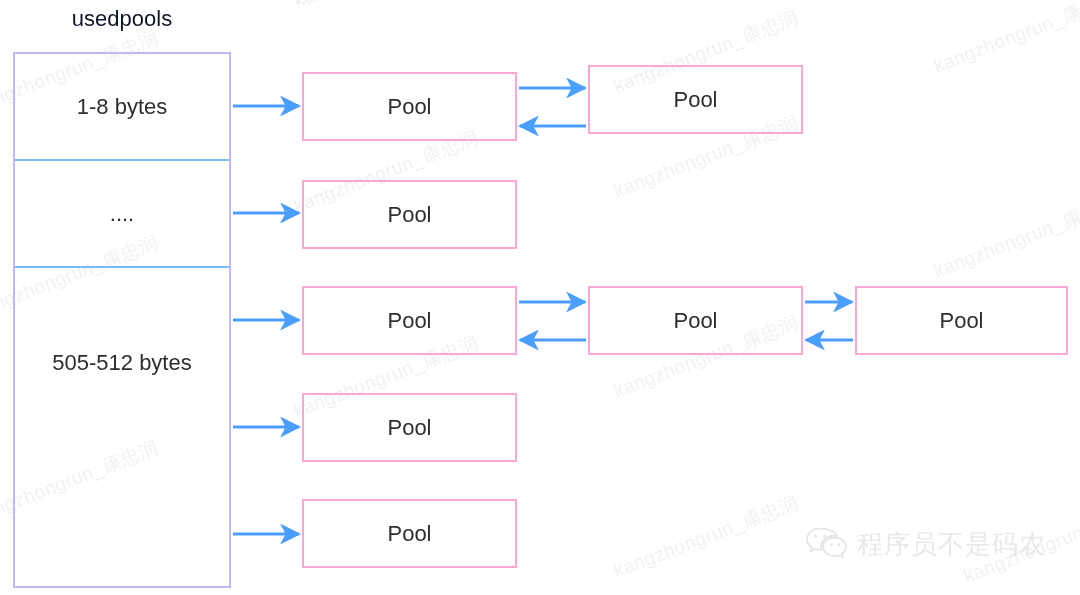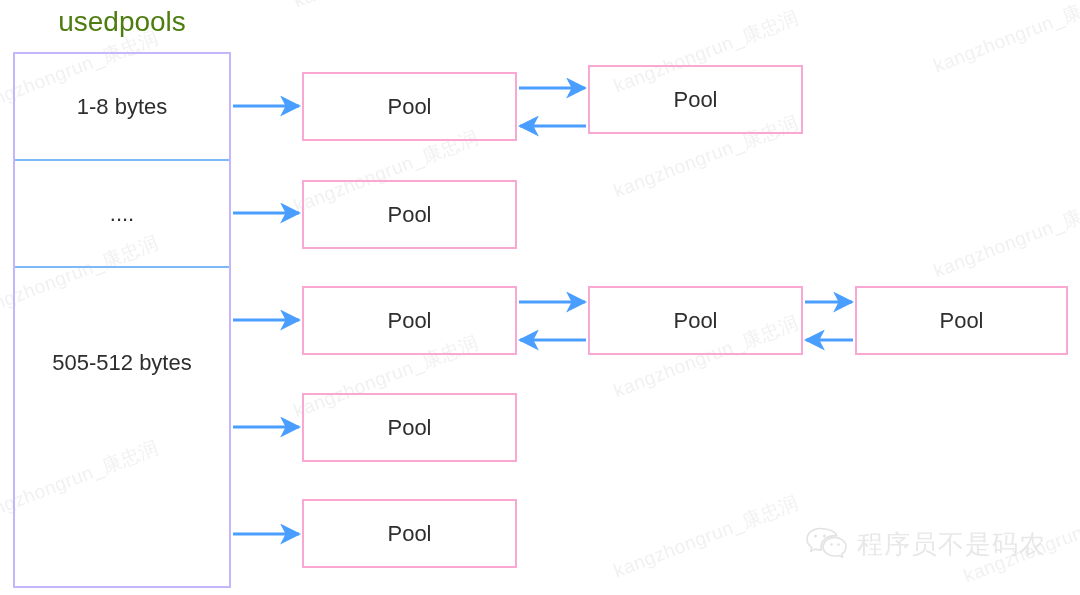--- a/index.html
+++ b/index.html
@@ -40,22 +40,22 @@
     letter-spacing: 0.5px;
   }
 
   
   #page-title {
     position: absolute;
     left: 13px;
     top: 6px;
     width: 218px;
     text-align: center;
-    font-size: 28px;
-    color: #4d7c0f;
+    font-size: 22px;
+    color: #0f172a;
     z-index: 20;
   }
 
   
   #usedpools-table {
     position: absolute;
     left: 13px;
     top: 52px;
     width: 218px;
     height: 536px;

